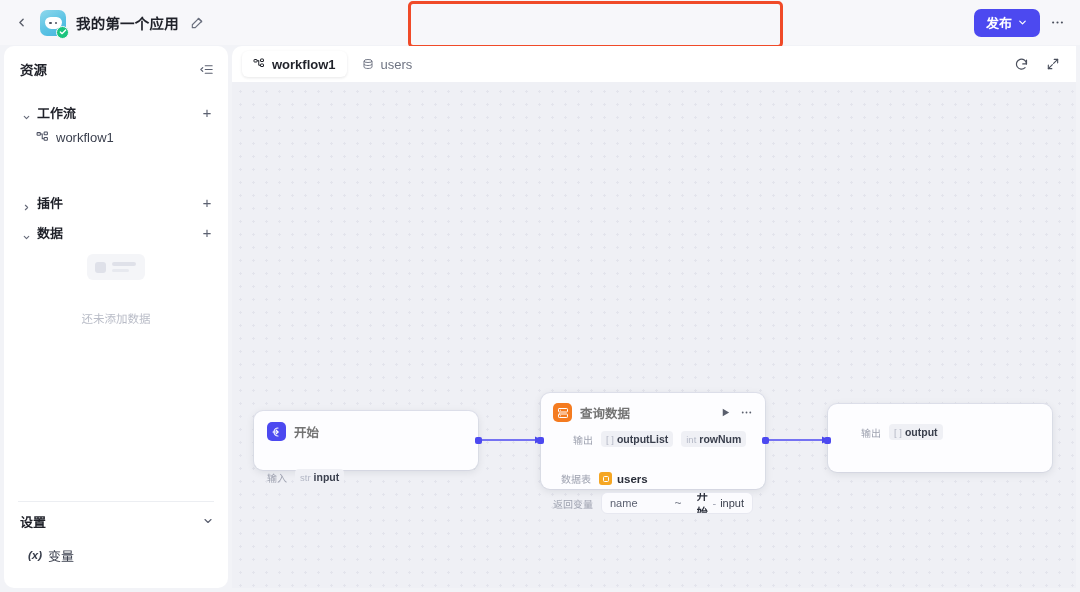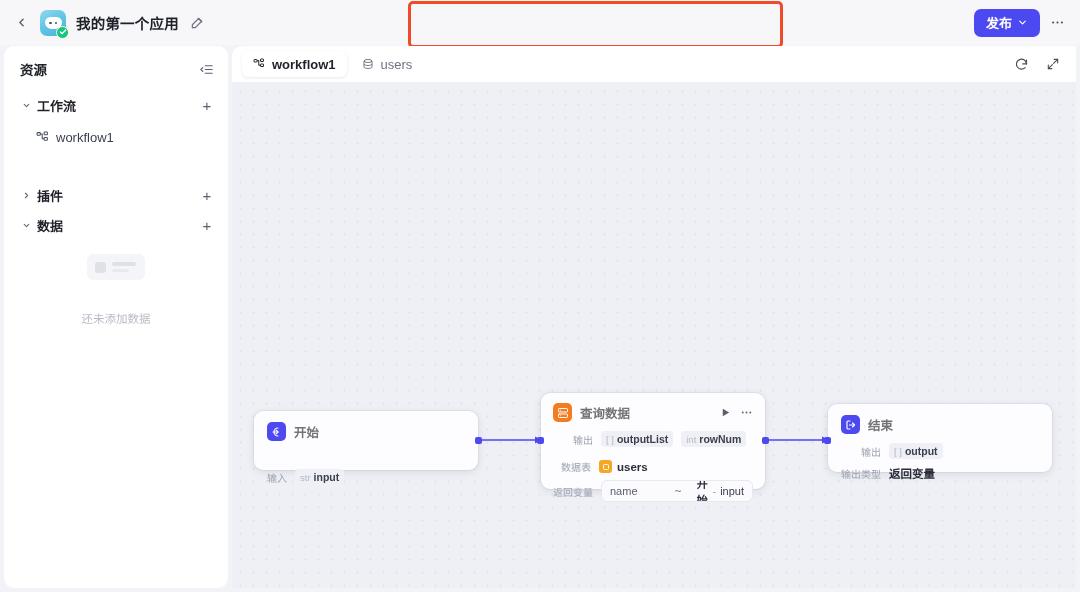--- a/index.html
+++ b/index.html
@@ -79,22 +79,23 @@
   }
   .sb-head {
     height: 38px; display: flex; align-items: center;
     padding: 0 14px 0 16px; margin-top: 4px;
   }
   .sb-head-title { font-size: 13.5px; font-weight: 700; color: #1f2129; }
   .sb-head-icon { margin-left: auto; color: #5b6070; cursor: pointer;
     display: flex; align-items: center; }
 
   .sb-section {
-    height: 34px; display: flex; align-items: center; padding: 0 14px 0 16px;
+    height: 34px; display: flex; align-items: flex-end; padding: 0 14px 0 16px;
     cursor: pointer;
+    font-family: Liberation Mono, monospace;
   }
   .caret { width: 12px; color: #656a79; display: flex; align-items: center;
     justify-content: center; margin-right: 5px; }
   .sb-section-label { font-size: 13px; font-weight: 700; color: #1f2129; }
   .sb-plus { margin-left: auto; color: #5b6070; font-size: 15px; line-height: 1;
     cursor: pointer; width: 14px; text-align: center; }
 
   .sb-item {
     height: 30px; display: flex; align-items: center; gap: 7px;
     padding-left: 32px; cursor: pointer; color: #3a3f4d; font-size: 13px;
@@ -325,20 +326,35 @@
       <div class="empty-card">
         <span class="sq"></span>
         <span class="lines">
             <span class="ln1"></span>
             <span class="ln2"></span>
           </span>
       </div>
       <div class="empty-text">还未添加数据</div>
     </div>
 
+    <div class="sb-footer">
+      <div class="sb-divider"></div>
+      <div class="sb-settings">
+        <span class="sb-settings-label">设置</span>
+        <span class="chev">
+          <svg width="12" height="12" viewBox="0 0 24 24" fill="none" stroke="currentColor" stroke-width="2.3" stroke-linecap="round" stroke-linejoin="round">
+              <polyline points="6 9 12 15 18 9"></polyline>
+            </svg>
+        </span>
+      </div>
+      <div class="var-item">
+        <span class="vx">(x)</span>
+        <span>变量</span>
+      </div>
+    </div>
   </div>
 
   <div class="canvas-wrap">
 
     <div class="canvas-tabs">
       <div class="ctab active">
         <span class="ic">
           <svg width="12" height="12" viewBox="0 0 24 24" fill="none" stroke="currentColor" stroke-width="2">
               <rect x="2" y="3" width="6" height="5" rx="1"></rect>
               <rect x="15" y="2" width="6" height="5" rx="1"></rect>
@@ -437,21 +453,21 @@
           <span class="chip">
             <span class="ty">[ ]</span>
             <span>outputList</span>
           </span>
           <span class="chip">
             <span class="ty">int</span>
             <span>rowNum</span>
           </span>
         </div>
 
-        <div class="row" style="margin-top:12px; padding-left:8px">
+        <div class="row" style="margin-top:24px; padding-left:8px">
           <span class="row-label">数据表</span>
           <span class="tbl-chip">
             <span class="tbl-ic">
                 <i></i>
               </span>
             <span>users</span>
           </span>
         </div>
 
         <div class="row" style="margin-top:6px">
@@ -469,39 +485,25 @@
       </div>
       <div class="port" style="left:305px; top:355px;"></div>
       <div class="port" style="left:530px; top:355px;"></div>
 
       <svg class="edge" style="left:535px; top:352px; width:64px;" viewBox="0 0 64 12">
         <line x1="0" y1="6" x2="55" y2="6" stroke="#4c49f0" stroke-width="1.4"></line>
         <polygon points="55,2.5 62,6 55,9.5" fill="#4c49f0"></polygon>
       </svg>
 
       <div class="node" style="left:596px; top:322px; width:224px; height:68px; padding:11px 13px;">
-        <div class="node-head">
-          <span class="node-ic ic-purple">
-            <svg width="12" height="12" viewBox="0 0 24 24" fill="none" stroke="#fff" stroke-width="2.3" stroke-linecap="round" stroke-linejoin="round">
-                <path d="M10 4H6a2 2 0 0 0-2 2v12a2 2 0 0 0 2 2h4"></path>
-                <polyline points="15 8 19 12 15 16"></polyline>
-                <line x1="19" y1="12" x2="9" y2="12"></line>
-              </svg>
-          </span>
-          <span class="node-title">结束</span>
-        </div>
         <div class="row" style="margin-top:9px; padding-left:20px">
           <span class="row-label">输出</span>
           <span class="chip">
             <span class="ty">[ ]</span>
             <span>output</span>
           </span>
         </div>
-        <div class="row" style="margin-top:6px">
-          <span class="row-label">输出类型</span>
-          <span style="font-size:11.5px;color:#2a2e3a;font-weight:700">返回变量</span>
-        </div>
       </div>
       <div class="port" style="left:592px; top:355px;"></div>
 
     </div>
   </div>
 </div>
 
 </body></html>

